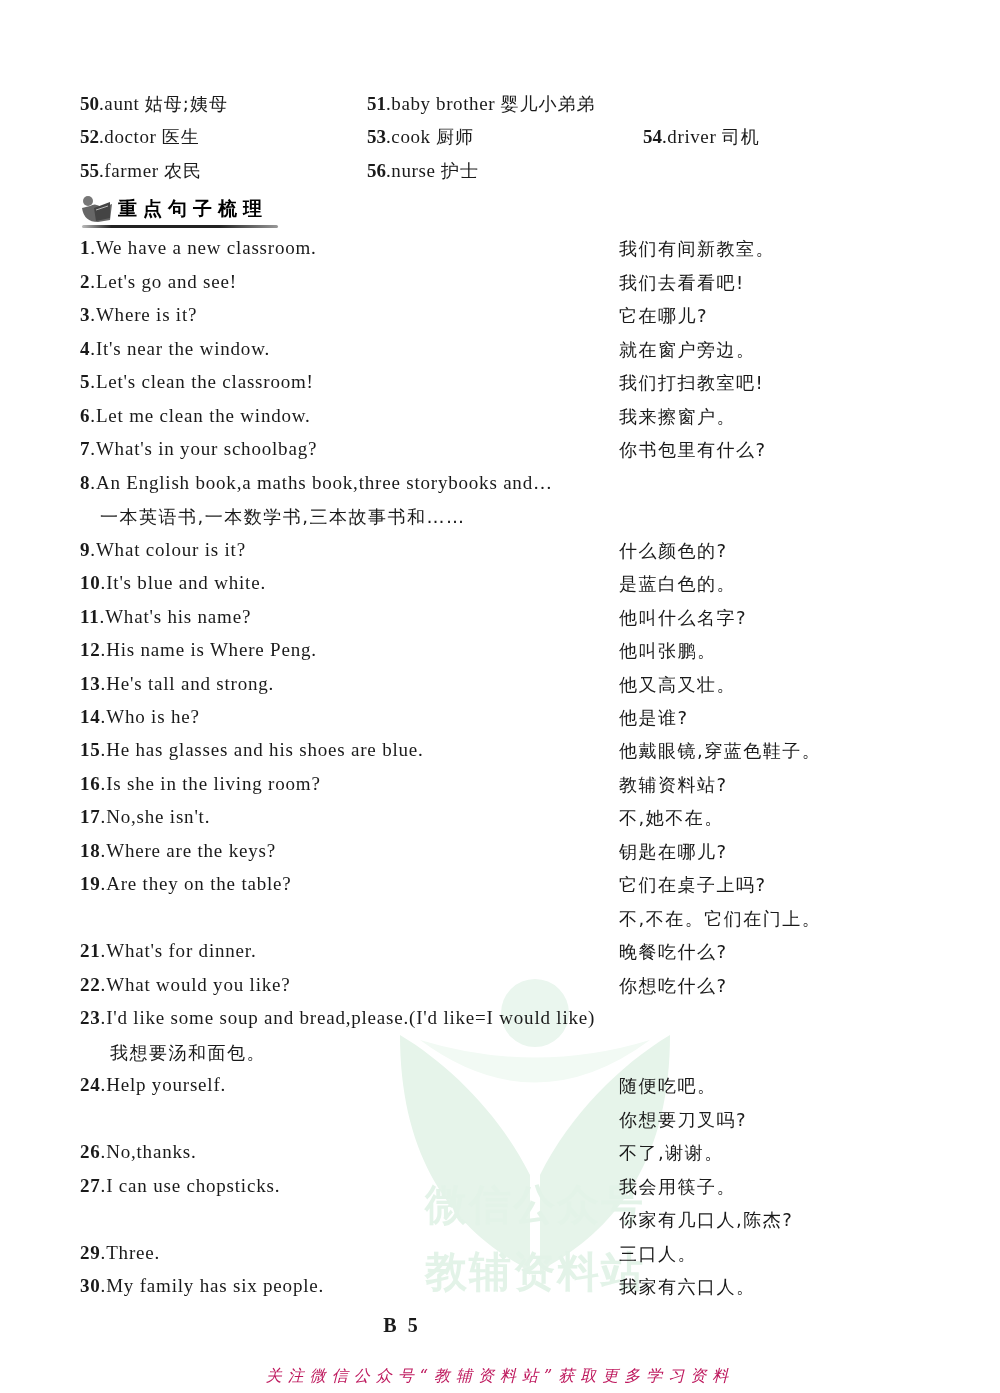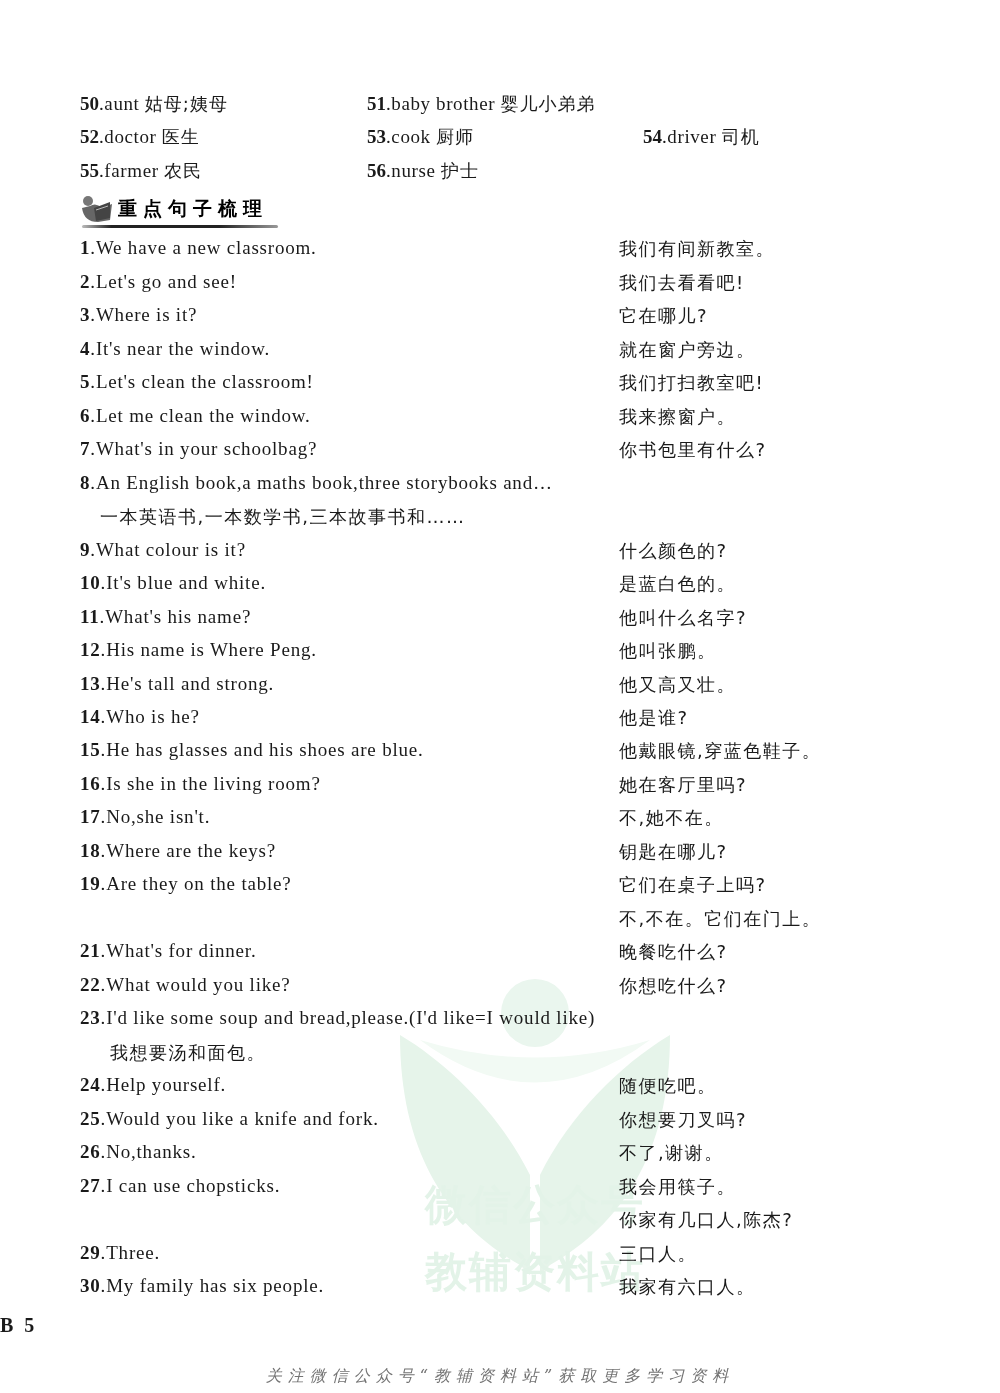--- a/index.html
+++ b/index.html
@@ -61,26 +61,26 @@
       font-size: 19px; letter-spacing: 0.8px; white-space: nowrap;
     }
     .sentence .cn {
       position: absolute; left: 619px; top: 0;
       font-family: "DejaVu Sans", sans-serif; font-size: 18px; letter-spacing: 1.5px; white-space: nowrap;
     }
     .sentence .cn.wrap { left: 100px; }
     .sentence .cn.wrap2 { left: 110px; }
 
     .page-number {
-      position: absolute; left: 0; width: 804px; top: 1314px; 
+      position: absolute; left: 0; width: 804px; top: 1314px; text-align: center;
       font-family: "Liberation Serif", serif; font-weight: bold; font-size: 20px; letter-spacing: 3px;
     }
     .footer-note {
       position: absolute; left: 0; width: 1000px; top: 1366px; text-align: center;
-      font-family: "DejaVu Serif", serif; font-size: 16px; letter-spacing: 6px; color: #737373; font-style: italic;
+      font-family: "DejaVu Serif", serif; font-size: 16px; letter-spacing: 6px; color: #be185d; font-style: italic;
     }
   </style>
 </head>
 <body>
 
 <div class="page">
 
   <svg class="watermark" viewBox="0 0 310 340">
     <circle cx="155" cy="48" r="34" fill="#eaf6ee"></circle>
     <path d="M20 70 C 20 190, 70 260, 140 300 L 150 310 L 150 210 C 120 150, 70 100, 20 70 Z" fill="#e6f4ea"></path>
@@ -195,21 +195,21 @@
     <div class="sentence" style="top:706px;">
       <span class="en"><b>14</b>.<span>Who is he?</span></span>
       <span class="cn">他是谁?</span>
     </div>
     <div class="sentence" style="top:739px;">
       <span class="en"><b>15</b>.<span>He has glasses and his shoes are blue.</span></span>
       <span class="cn">他戴眼镜,穿蓝色鞋子。</span>
     </div>
     <div class="sentence" style="top:773px;padding-left:42px;">
       <span class="en"><b>16</b>.<span>Is she in the living room?</span></span>
-      <span class="cn">她在客厅里吗?</span>
+      <span class="cn">教辅资料站?</span>
     </div>
     <div class="sentence" style="top:806px;">
       <span class="en"><b>17</b>.<span>No,she isn't.</span></span>
       <span class="cn">不,她不在。</span>
     </div>
     <div class="sentence" style="top:840px;">
       <span class="en"><b>18</b>.<span>Where are the keys?</span></span>
       <span class="cn">钥匙在哪儿?</span>
     </div>
     <div class="sentence" style="top:873px;">
@@ -231,21 +231,20 @@
       <span class="en"><b>23</b>.<span>I'd like some soup and bread,please.(I'd like=I would like)</span></span>
     </div>
     <div class="sentence" style="top:1041px;">
       <span class="cn wrap2">我想要汤和面包。</span>
     </div>
     <div class="sentence" style="top:1074px;">
       <span class="en"><b>24</b>.<span>Help yourself.</span></span>
       <span class="cn">随便吃吧。</span>
     </div>
     <div class="sentence" style="top:1108px;">
-      <span class="en"><b>25</b>.<span>Would you like a knife and fork.</span></span>
       <span class="cn">你想要刀叉吗?</span>
     </div>
     <div class="sentence" style="top:1141px;">
       <span class="en"><b>26</b>.<span>No,thanks.</span></span>
       <span class="cn">不了,谢谢。</span>
     </div>
     <div class="sentence" style="top:1175px;">
       <span class="en"><b>27</b>.<span>I can use chopsticks.</span></span>
       <span class="cn">我会用筷子。</span>
     </div>

